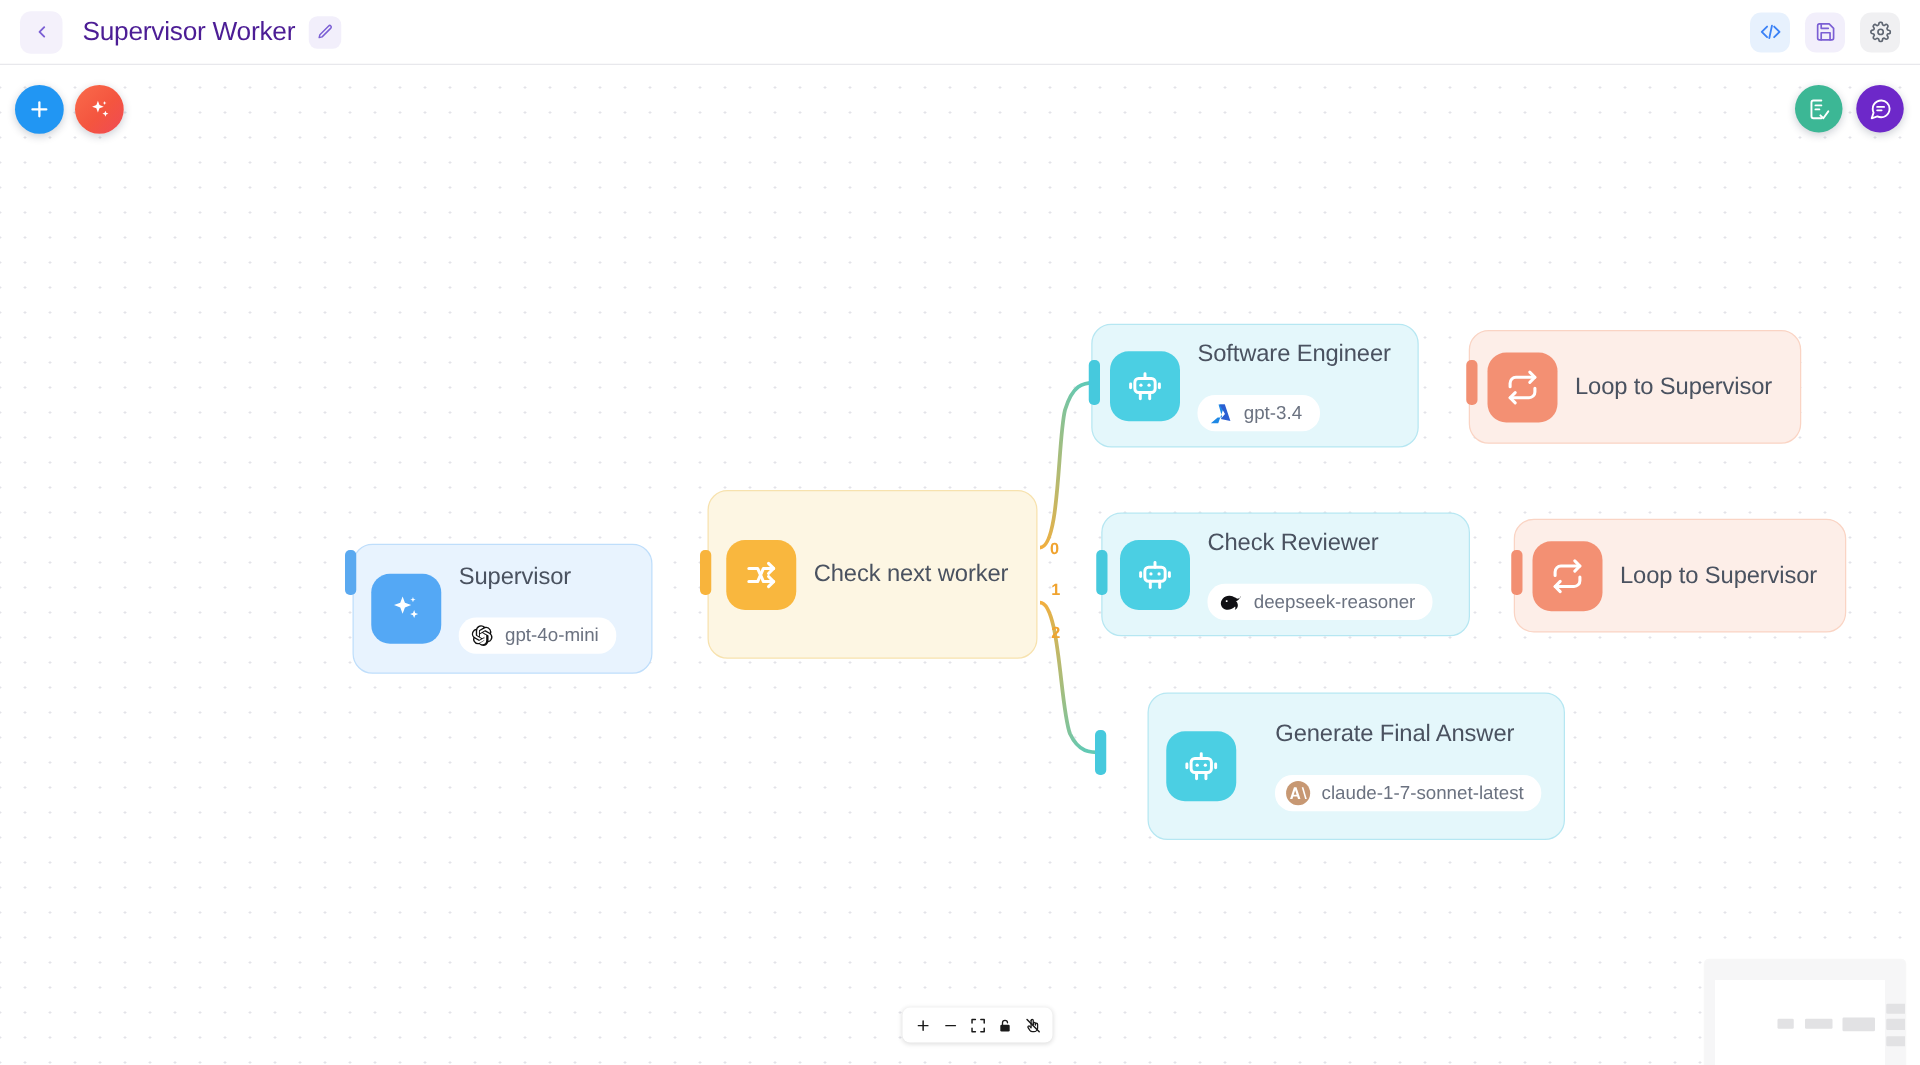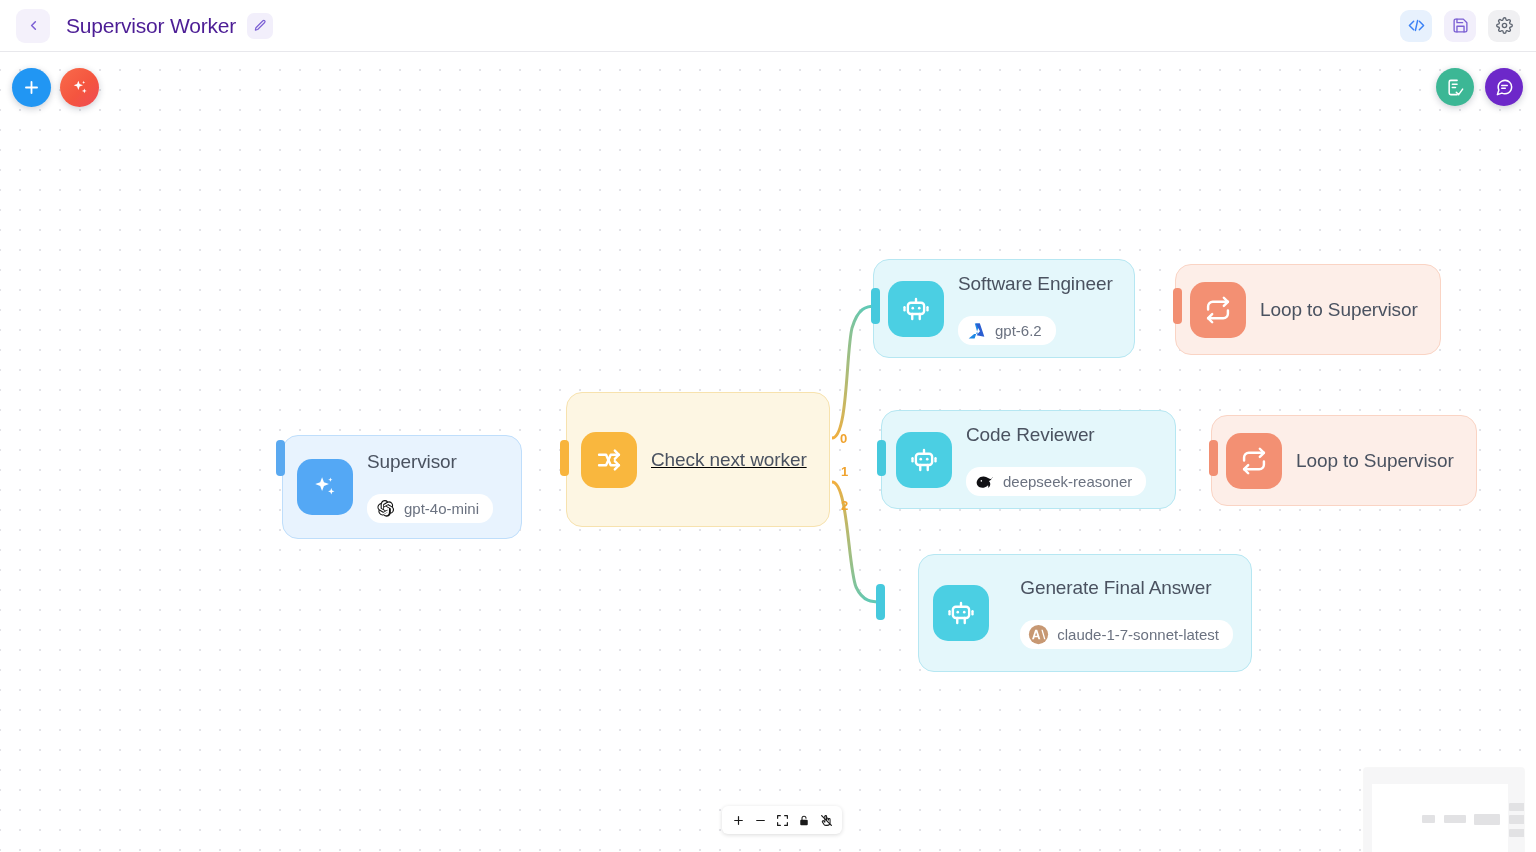--- a/index.html
+++ b/index.html
@@ -86,21 +86,21 @@
     align-self:flex-start;
   }
   .model-pill .logo { width:21px; height:21px; flex:none; display:flex; align-items:center; justify-content:center; }
   .model-pill .mname { font-size:15px; color:#6b7280; white-space:nowrap; }
 
   
   .n-start { background:#edfaef; border:1px solid #c9ecd2; }
   .n-start .node-icon { background:#5cd07a; }
   .n-blue  { background:#e8f3fe; border:1px solid #bfdefb;margin-top:28px; }
   .n-blue .node-icon { background:#54a8f5; }
-  .n-amber { background:#fdf6e3; border:1px solid #f7e2ae;text-decoration:underline; }
+  .n-amber { background:#fdf6e3; border:1px solid #f7e2ae; }
   .n-amber .node-icon { background:#f8b githubg; }
   .n-amber .node-icon { background:#f9b73e; }
   .n-cyan  { background:#e4f7fb; border:1px solid #b6e7f2; }
   .n-cyan .node-icon { background:#4bcfe3; }
   .n-coral { background:#fdeee8; border:1px solid #fad4c4; }
   .n-coral .node-icon { background:#f39073; }
 
   
   .handle { position:absolute; width:9px; height:36px; border-radius:4px; z-index:12; }
   .h-blue  { background:#5aa9f0; }
@@ -308,21 +308,21 @@
       </div>
       <div class="node-body">
         <div class="node-title">Software Engineer</div>
         <div class="model-pill">
           <span class="logo">
             <svg width="19" height="19" viewBox="0 0 24 24">
               <path d="M9.9 3.3h6.4L9.6 22.2 2.1 22.2 9 16.3h4.6z" fill="#1e88e5"></path>
               <path d="M10.9 3.3h5.4L21.9 19.9 12.1 17.9 16.4 12.8z" fill="#2b5ed1"></path>
             </svg>
           </span>
-          <span class="mname">gpt-6.2</span>
+          <span class="mname">gpt-3.4</span>
         </div>
       </div>
     </div>
 
     <div class="handle h-coral" style="left:1173px; top:236px;"></div>
     <div class="node n-coral" style="left:1175px; top:212px; width:266px; height:91px;">
       <div class="node-icon">
         <svg width="28" height="28" viewBox="0 0 24 24" fill="none" stroke="#ffffff" stroke-width="2.1" stroke-linecap="round" stroke-linejoin="round">
           <polyline points="17 1.5 20.5 5 17 8.5"></polyline>
           <path d="M3.5 11.5V9a4 4 0 0 1 4-4h13"></path>
@@ -341,21 +341,21 @@
           <circle cx="9.4" cy="11.3" r="1.05" fill="#ffffff" stroke="none"></circle>
           <circle cx="14.6" cy="11.3" r="1.05" fill="#ffffff" stroke="none"></circle>
           <line x1="12" y1="4" x2="12" y2="7"></line>
           <line x1="9" y1="16" x2="9" y2="20"></line>
           <line x1="15" y1="16" x2="15" y2="20"></line>
           <line x1="2.8" y1="10.5" x2="2.8" y2="13"></line>
           <line x1="21.2" y1="10.5" x2="21.2" y2="13"></line>
         </svg>
       </div>
       <div class="node-body">
-        <div class="node-title">Code Reviewer</div>
+        <div class="node-title">Check Reviewer</div>
         <div class="model-pill">
           <span class="logo">
             <svg width="21" height="21" viewBox="0 0 24 24" fill="#101014">
               <path d="M21.6 7.4c-.9.5-1.6 1.3-2.6 1.6-1.1.3-2-.4-2.9-.9-1.5-.9-3.1-1.6-4.9-1.7-2.4-.2-4.7.7-6.3 2.4-1.5 1.6-2.2 3.8-1.7 5.9.4 1.8 1.7 3.3 3.4 4 1.9.8 4.1.7 6-.1 1.3-.6 2.4-1.5 3.5-2.4.3.5.3 1.1.2 1.7-.1.4-.3.8-.5 1.2.9-.3 1.7-1 2.2-1.8.6-1 .7-2.1.5-3.2-.2-1-.7-2-1.5-2.7.6-.2 1.2-.4 1.7-.8.9-.6 1.5-1.5 1.8-2.5.1-.3.1-.5.1-.7zM8.4 12.2c-.5 0-.9-.4-.9-.9s.4-.9.9-.9.9.4.9.9-.4.9-.9.9z"></path>
             </svg>
           </span>
           <span class="mname">deepseek-reasoner</span>
         </div>
       </div>
     </div>

